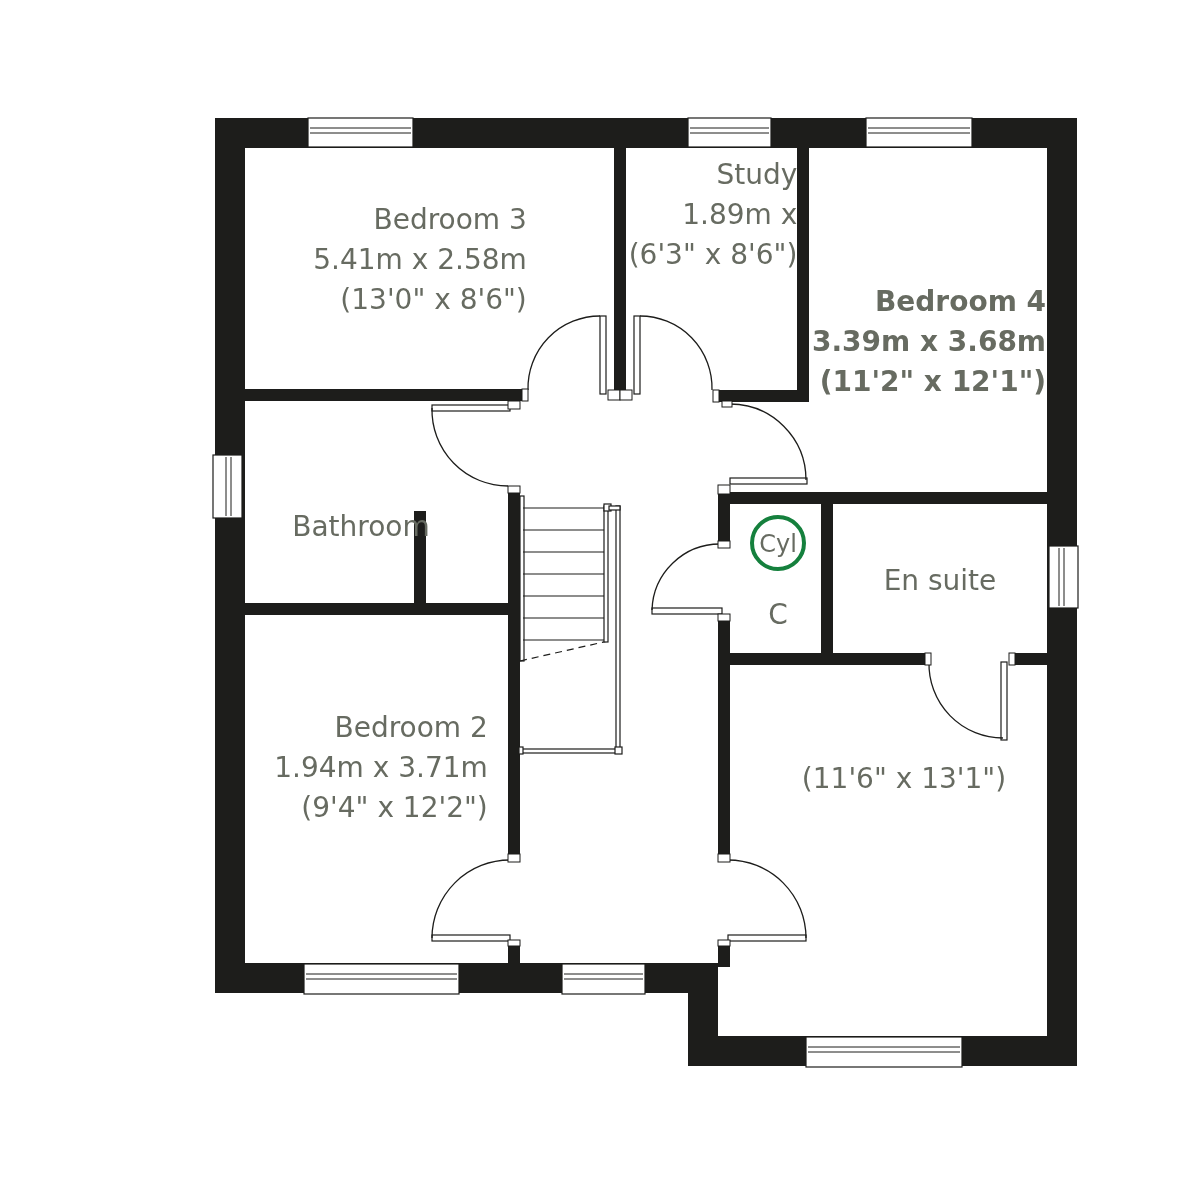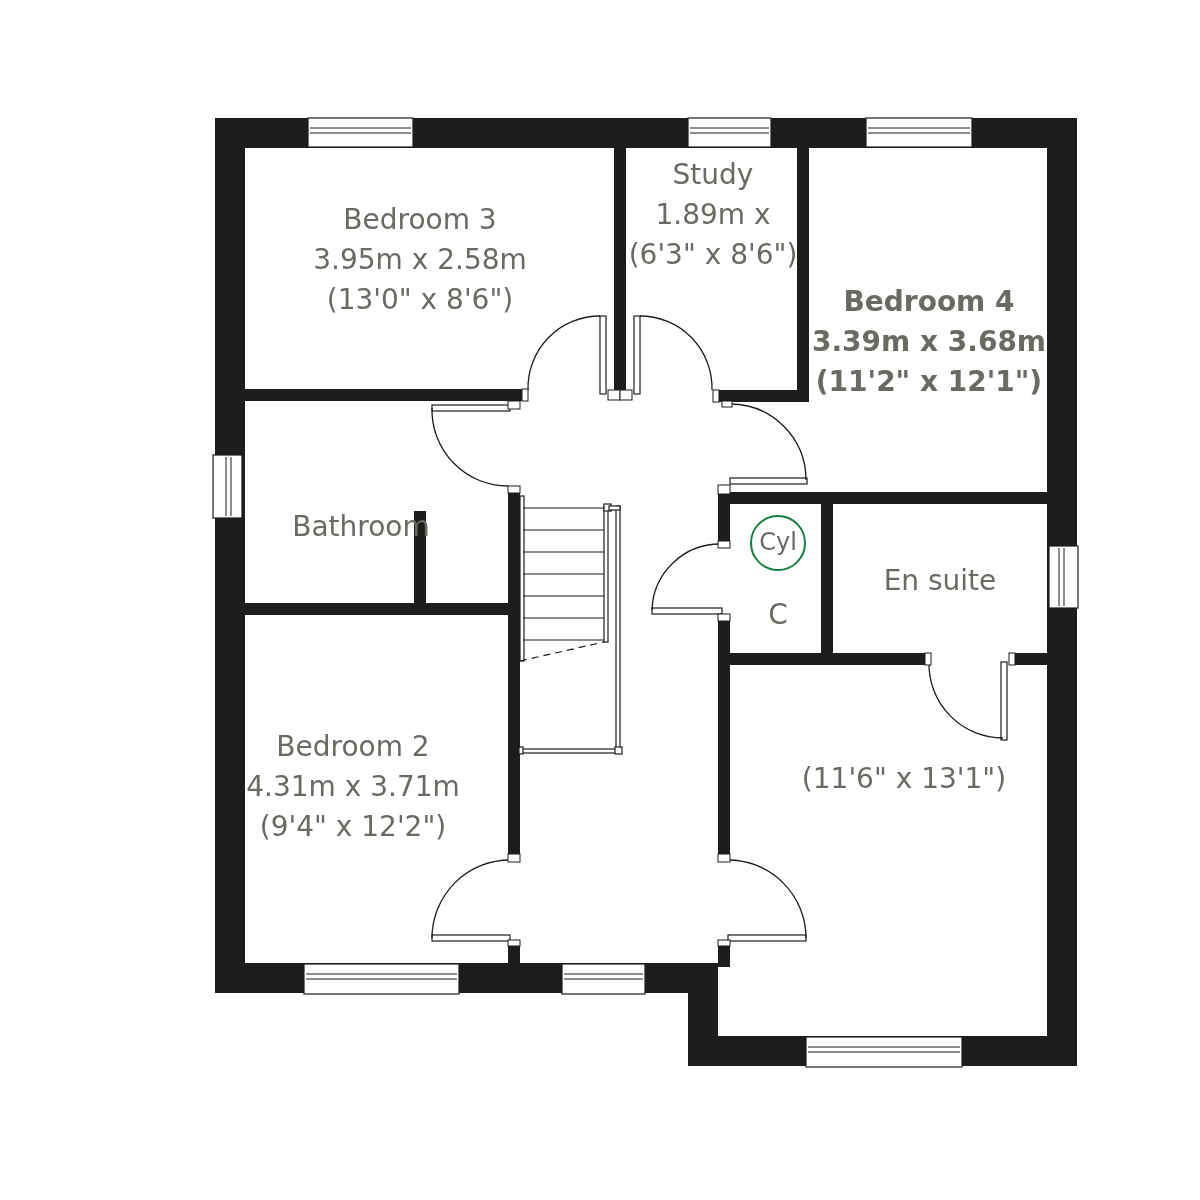--- a/index.html
+++ b/index.html
@@ -17,25 +17,25 @@
     .label {
       position: absolute;
       font-family: "DejaVu Sans", sans-serif;
       color: #676b61;
       text-align: center;
       line-height: 40px;
       font-size: 28px;
       white-space: nowrap;
       transform: translateX(-50%);
     }
-    .label div { display: block; }
+    .label div { display: block; text-align: right; }
     .cyl {
       position: absolute;
       width: 56px; height: 56px;
-      border: 2px solid #15803d;
+      border: 4px solid #15803d;
       border-radius: 50%;
       box-sizing: border-box;
       font-family: "DejaVu Sans", sans-serif;
       color: #676b61;
       font-size: 24px;
       line-height: 50px;
       text-align: center;
     }
   </style>
 </head>
@@ -215,21 +215,21 @@
     <rect class="rail" x="616" y="506" width="4" height="246"></rect>
     <rect class="rail" x="609" y="506" width="11" height="4"></rect>
     <rect class="rail" x="520" y="749" width="100" height="4"></rect>
     <rect class="rail" x="615" y="747" width="7" height="7"></rect>
     <rect class="rail" x="519" y="747" width="4" height="7"></rect>
   </g>
 </svg>
 
 <div class="label" style="left:420px; top:200px;">
   <div>Bedroom 3</div>
-  <div>3.95m x 2.58m</div>
+  <div>5.41m x 2.58m</div>
   <div>(13'0" x 8'6")</div>
 </div>
 
 <div class="label" style="left:713px; top:155px;">
   <div>Study</div>
   <div>1.89m x</div>
   <div>(6'3" x 8'6")</div>
 </div>
 
 <div class="label" style="left:929px; top:282px;font-weight:bold;">
@@ -247,21 +247,21 @@
 </div>
 
 <div class="cyl" style="left:750px; top:515px;">
   <span>Cyl</span>
 </div>
 
 <div class="label" style="left:778px; top:595px;">
   <div>C</div>
 </div>
 
-<div class="label" style="left:353px; top:708px;margin-top:19px;">
+<div class="label" style="left:381px; top:708px;">
   <div>Bedroom 2</div>
-  <div>4.31m x 3.71m</div>
+  <div>1.94m x 3.71m</div>
   <div>(9'4" x 12'2")</div>
 </div>
 
 <div class="label" style="left:904px; top:759px;">
   <div>(11'6" x 13'1")</div>
 </div>
 
 </body></html>

